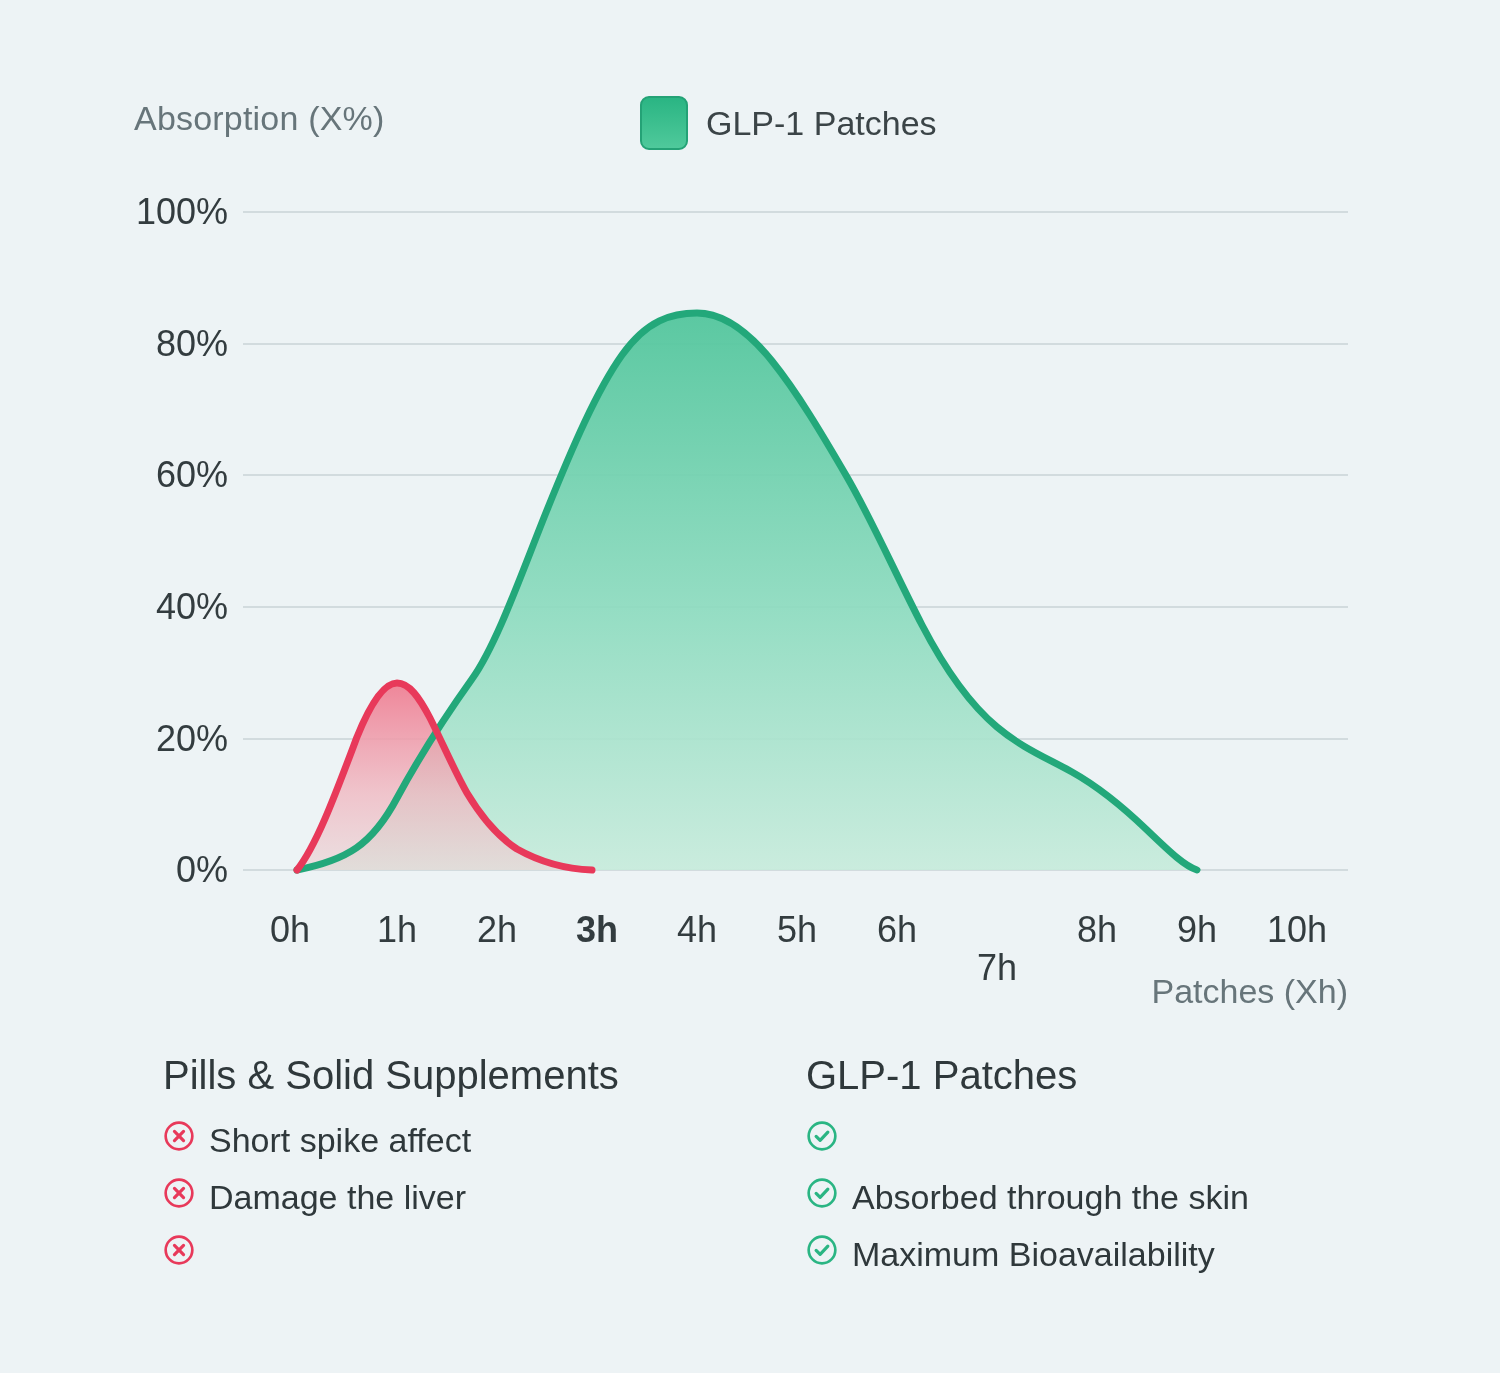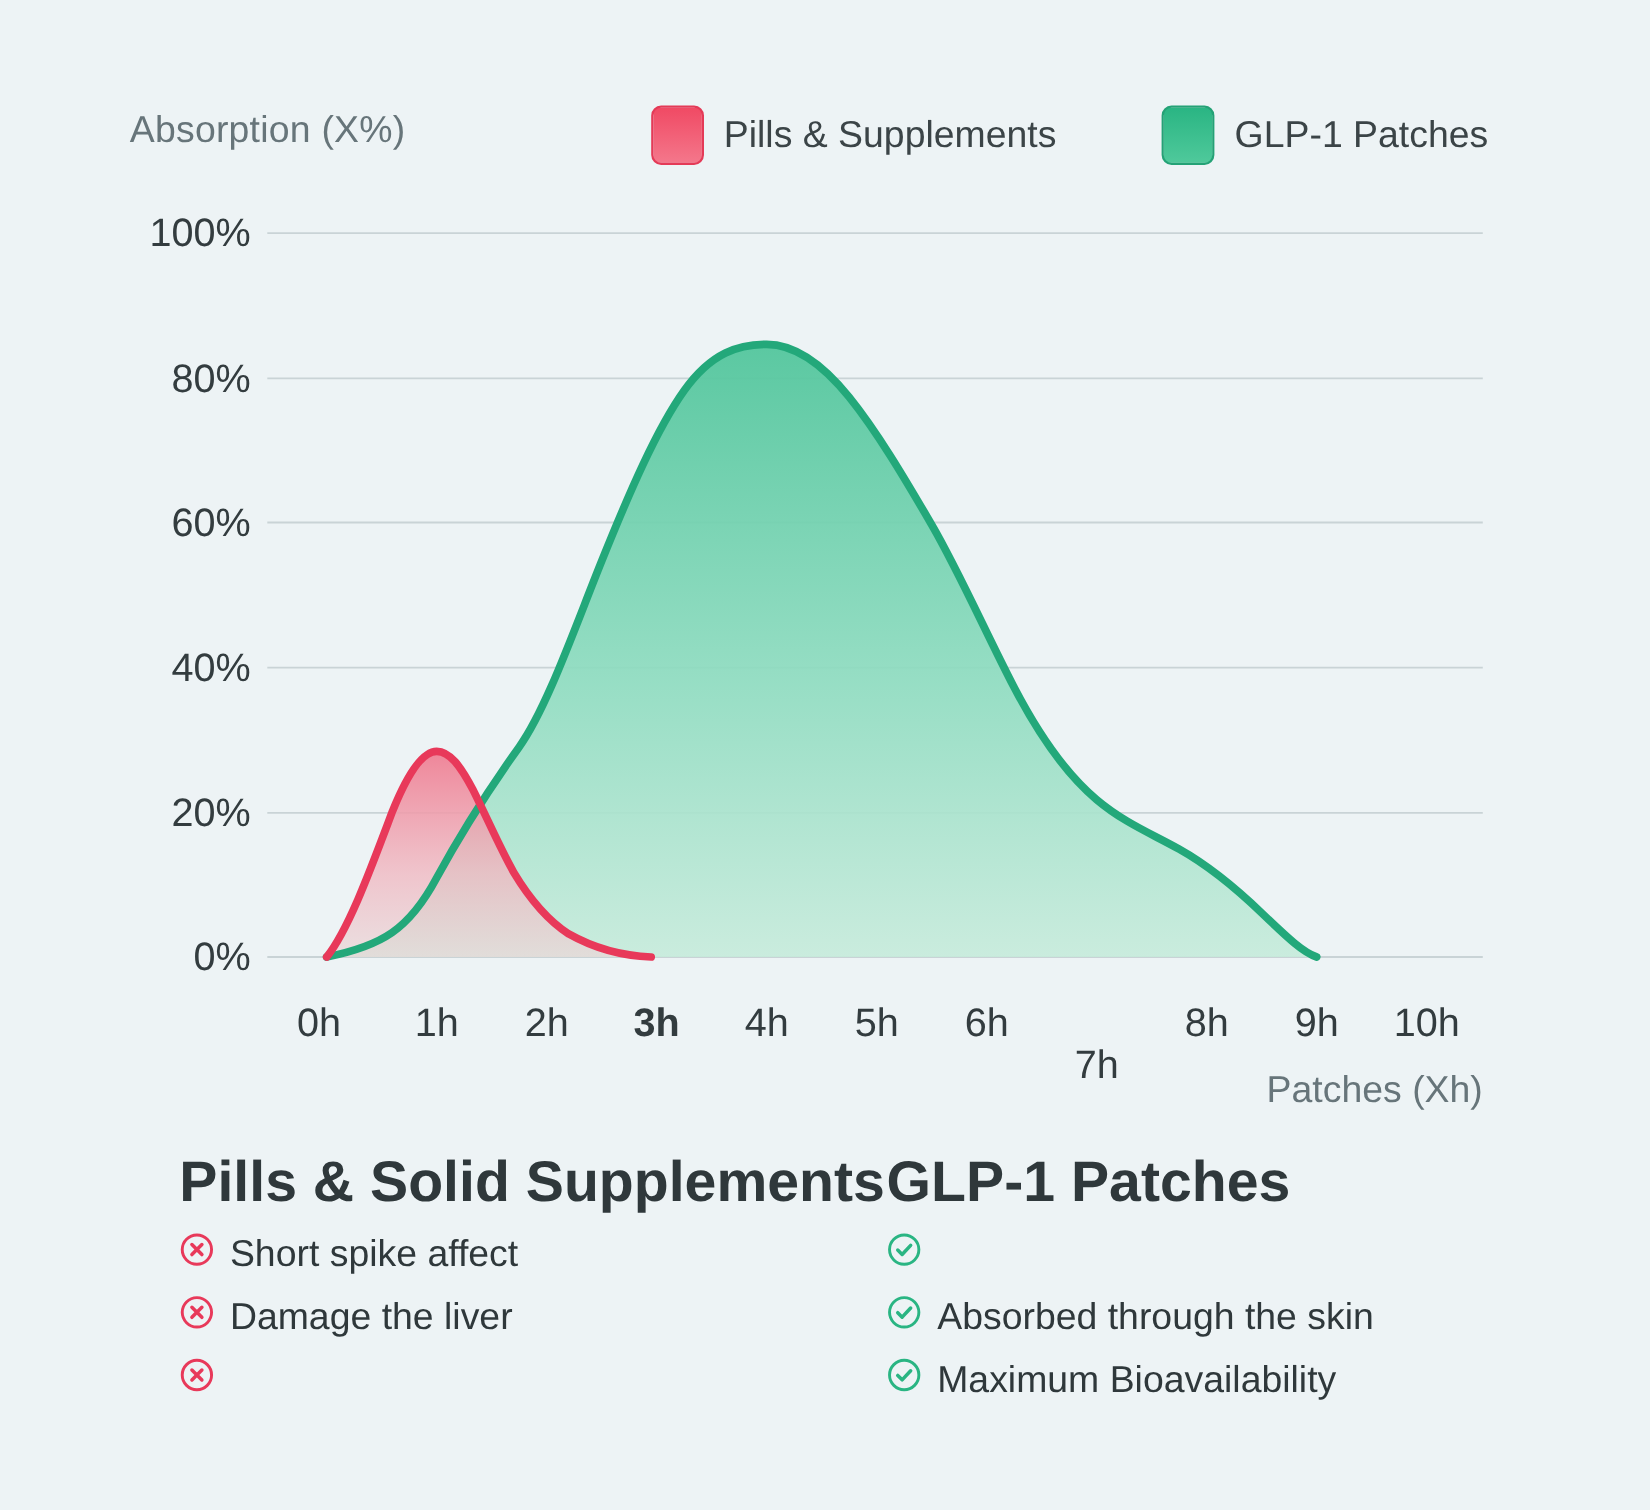--- a/index.html
+++ b/index.html
@@ -17,21 +17,21 @@
   .page {
     position: relative;
     width: 1500px;
     height: 1373px;
     background: #edf3f5;
   }
 
   
   .header {
     position: absolute;
-    left: 0;
+    left: 16px;
     top: 96px;
     width: 1248px;
     height: 56px;
   }
   .axis-title-y {
     position: absolute;
     left: 118px;
     top: 0;
     font-size: 34px;
     color: #67757a;
@@ -121,22 +121,22 @@
     top: 1052px;
     width: 1500px;
   }
   .col {
     position: absolute;
     top: 0;
   }
   .col.left  { left: 163px; }
   .col.right { left: 806px; }
   .col-title {
-    font-size: 52px;
-    font-weight: bold;
+    font-size: 40px;
+    font-weight: normal;
     color: #2f383b;
     margin: 0 0 22px 0;
     white-space: nowrap;
     line-height: 46px;
   }
   .bullet {
     display: flex;
     align-items: flex-start;
     gap: 14px;
     margin-bottom: 13px;
@@ -157,24 +157,20 @@
 </style>
 </head>
 <body>
 
 <div class="page">
 
   <div class="header">
     <div class="axis-title-y">Absorption (X%)</div>
 
     <div class="legend">
-      <div class="legend-item">
-        <span class="legend-swatch red"></span>
-        <span class="legend-label">Pills &amp; Supplements</span>
-      </div>
       <div class="legend-item second">
         <span class="legend-swatch green"></span>
         <span class="legend-label">GLP-1 Patches</span>
       </div>
     </div>
   </div>
 
   <div class="plot-wrap">
 
     <svg class="plot-svg" width="1500" height="1030" viewBox="0 0 1500 1030">

